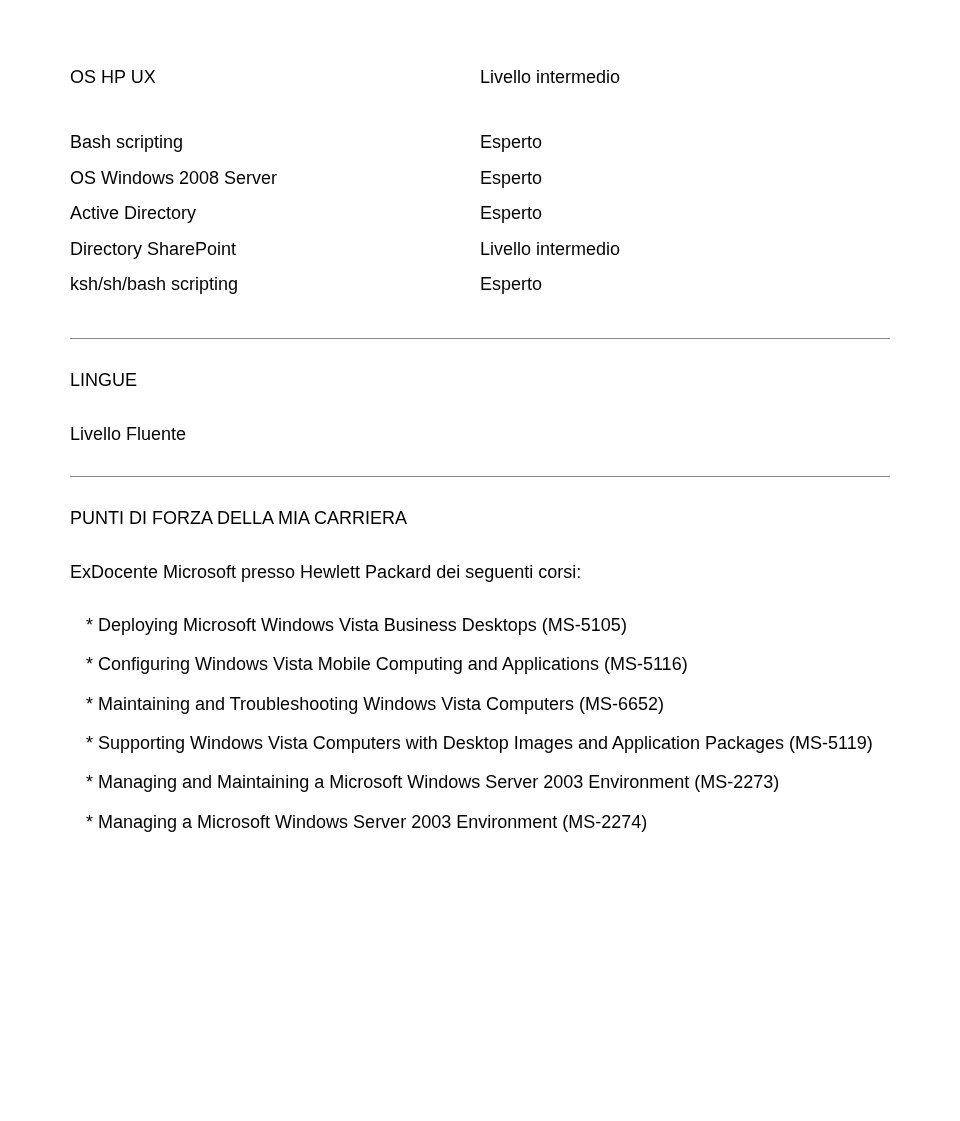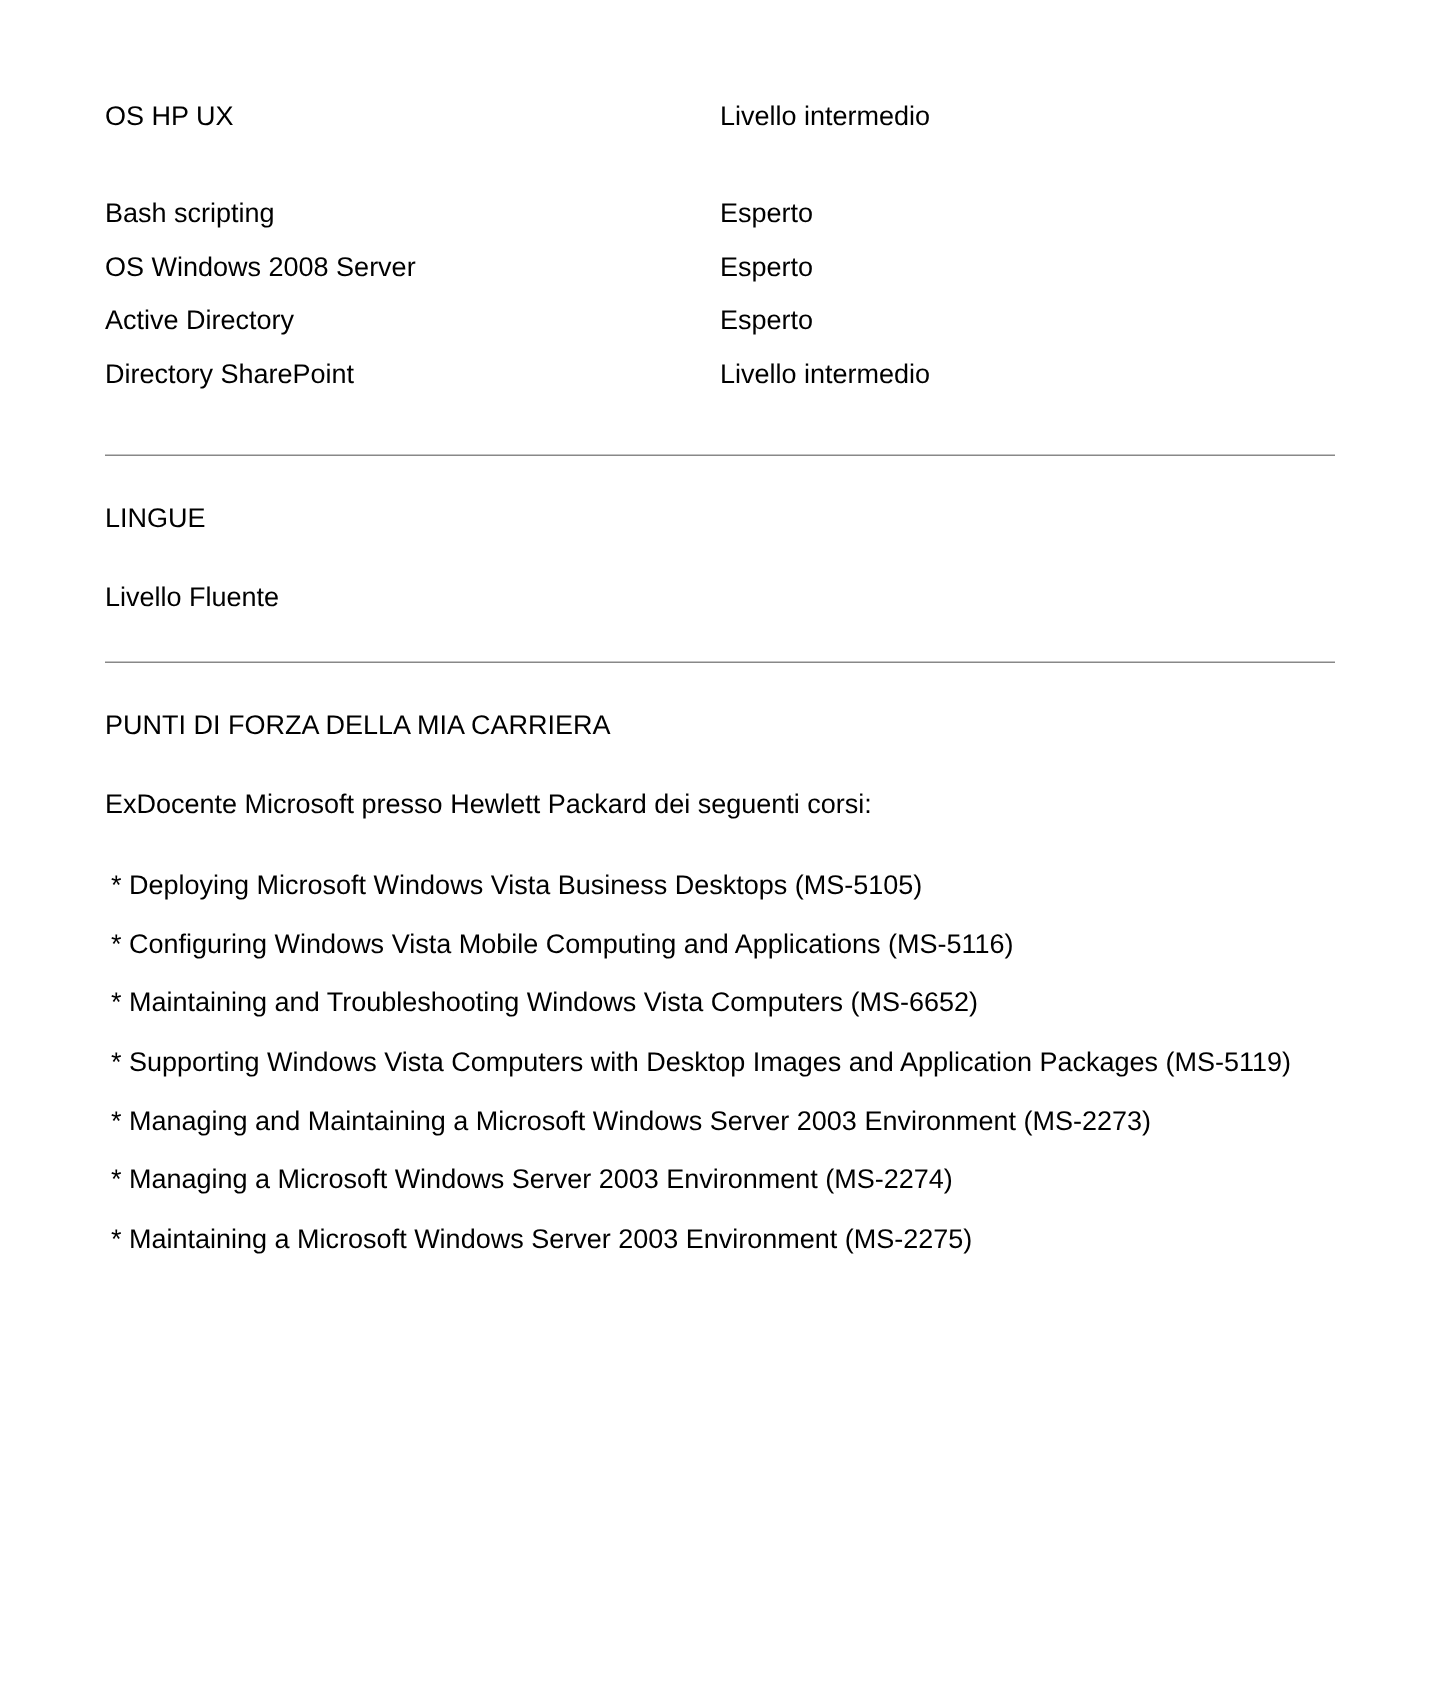--- a/index.html
+++ b/index.html
@@ -36,21 +36,21 @@
     font-size: 18px;
   }
   .lang-block {
     margin: 10px 0 30px 0;
     font-size: 18px;
   }
   .intro {
     margin: 0 0 30px 0;
   }
   .course-list {
-    margin: 4px;
+    margin: 16px;
     padding: 0;
   }
   .course-item {
     margin: 16px 0;
   }
 </style>
 </head>
 <body>
 
 <table class="skills-table">
@@ -72,20 +72,24 @@
     <td class="right">Esperto</td>
   </tr>
   <tr>
     <td class="left">Active Directory</td>
     <td class="right">Esperto</td>
   </tr>
   <tr>
     <td class="left">Directory SharePoint</td>
     <td class="right">Livello intermedio</td>
   </tr>
+  <tr>
+    <td class="left">ksh/sh/bash scripting</td>
+    <td class="right">Esperto</td>
+  </tr>
 </tbody>
   </table>
 
 <hr class="divider">
 
 <div class="section-title">LINGUE</div>
 
 <div class="lang-block">Livello Fluente</div>
 
 <hr class="divider">
@@ -94,14 +98,13 @@
 
 <div class="intro">ExDocente Microsoft presso Hewlett Packard dei seguenti corsi:</div>
 
 <div class="course-list">
   <div class="course-item">* Deploying Microsoft Windows Vista Business Desktops (MS-5105)</div>
   <div class="course-item">* Configuring Windows Vista Mobile Computing and Applications (MS-5116)</div>
   <div class="course-item">* Maintaining and Troubleshooting Windows Vista Computers (MS-6652)</div>
   <div class="course-item">* Supporting Windows Vista Computers with Desktop Images and Application Packages (MS-5119)</div>
   <div class="course-item">* Managing and Maintaining a Microsoft Windows Server 2003 Environment (MS-2273)</div>
   <div class="course-item">* Managing a Microsoft Windows Server 2003 Environment (MS-2274)</div>
-  <div class="course-item">* Maintaining a Microsoft Windows Server 2003 Environment (MS-2275)</div>
 </div>
 
 </body></html>

